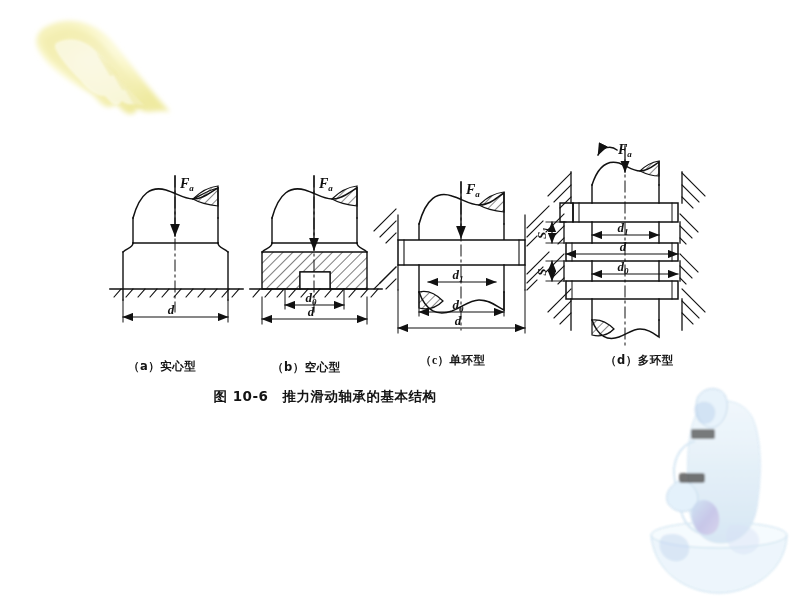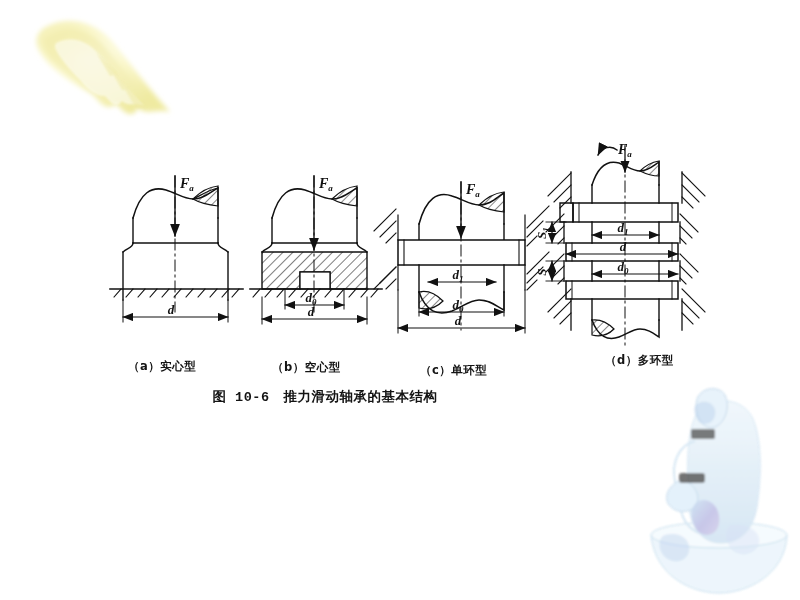--- a/index.html
+++ b/index.html
@@ -412,18 +412,18 @@
       </text>
       <text x="546" y="272" font-size="13" text-anchor="middle" transform="rotate(-90 546 272)">
         <tspan>S</tspan>
       </text>
     </g>
   </svg>
   </div>
 
   <div class="cap sub-cap" style="left:128px;top:359px;">（a）实心型</div>
   <div class="cap sub-cap" style="left:272px;top:360px;">（b）空心型</div>
-  <div class="cap sub-cap" style="left:420px;top:363px;">（c）单环型</div>
+  <div class="cap sub-cap" style="left:420px;top:353px;font-family:Liberation Serif, serif;">（c）单环型</div>
   <div class="cap sub-cap" style="left:605px;top:353px;">（d）多环型</div>
 
-  <div class="cap main-cap" style="left:0;top:388px;width:650px;text-align:center;font-family:Liberation Mono, monospace;">图 10-6　推力滑动轴承的基本结构</div>
+  <div class="cap main-cap" style="left:0;top:388px;width:650px;text-align:center;">图 10-6　推力滑动轴承的基本结构</div>
 
 </div>
 
 </body></html>

